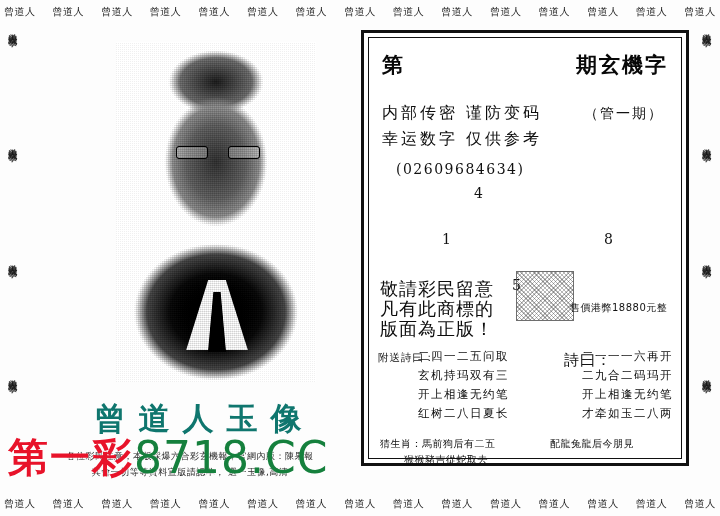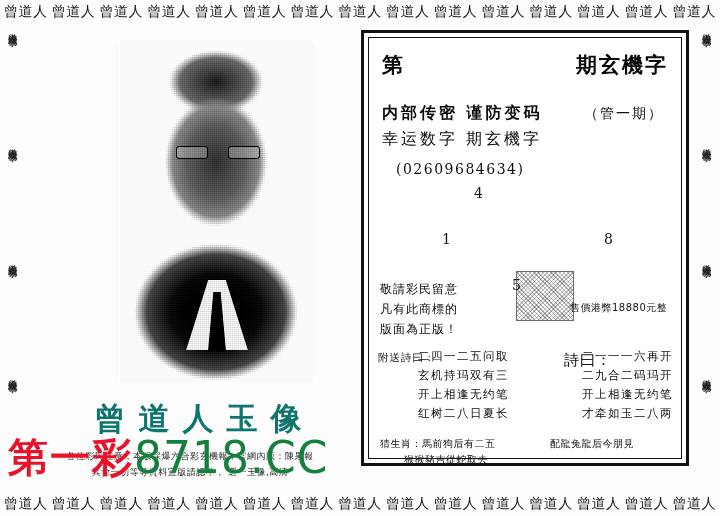--- a/index.html
+++ b/index.html
@@ -33,21 +33,21 @@
     left: 0; top: 0; width: 720px; height: 24px;
     padding: 0 4px;
     box-sizing: border-box;
   }
   .strip-bottom {
     left: 0; top: 492px; width: 720px; height: 24px;
     padding: 0 4px;
     box-sizing: border-box;
   }
   .strip-top .cell, .strip-bottom .cell {
-    font-size: 14px;
+    font-size: 10px;
     font-family: "DejaVu Sans", sans-serif;
     letter-spacing: 0.5px;
   }
   .strip-left, .strip-right {
     top: 24px; height: 468px; width: 26px;
     flex-direction: column;
     padding: 2px 0;
     box-sizing: border-box;
   }
   .strip-left { left: 0; }
@@ -167,42 +167,42 @@
   }
   .card-head .title-right { margin-left: auto; }
 
   .line-cn {
     position: absolute;
     font-family: "DejaVu Serif", serif;
     font-size: 16px;
     letter-spacing: 3px;
     color: #0c0c0c;
   }
-  .row1 { left: 18px; top: 70px; font-weight: bold; }
+  .row1 { left: 18px; top: 70px; }
   .row2 { left: 18px; top: 96px; }
   .paren-right { position: absolute; right: 22px; top: 72px; font-size: 14px; letter-spacing: 2px; text-align: center; }
 
   .code {
     position: absolute;
     left: 32px; top: 128px;
     font-family: "DejaVu Serif", serif;
     font-size: 14px;
     letter-spacing: 1.5px;
   }
   .num { position: absolute; font-family: "DejaVu Serif", serif; font-size: 14px; }
   .n4 { left: 110px; top: 152px; }
   .n1 { left: 78px; top: 198px; }
   .n8 { left: 240px; top: 198px; }
   .n5 { left: 148px; top: 244px; }
 
   .appeal {
     position: absolute;
     left: 16px; top: 246px;
     font-family: "DejaVu Serif", serif;
-    font-size: 12px;
+    font-size: 18px;
     line-height: 20px;
     letter-spacing: 1px;
     color: #0c0c0c;
   }
 
   .seal {
     position: absolute;
     left: 152px; top: 238px;
     width: 56px; height: 48px;
     border: 1px solid #555;
@@ -357,21 +357,21 @@
   <div class="card">
     <div class="card-inner"></div>
 
     <div class="card-head">
       <span>第</span>
       <span class="title-right">期玄機字</span>
     </div>
 
     <div class="line-cn row1">内部传密  谨防变码</div>
     <div class="paren-right">（管一期）</div>
-    <div class="line-cn row2">幸运数字  期玄機字</div>
+    <div class="line-cn row2">幸运数字  仅供参考</div>
 
     <div class="code">(02609684634)</div>
     <div class="num n4">4</div>
     <div class="num n1">1</div>
     <div class="num n8">8</div>
     <div class="num n5">5</div>
 
     <div class="appeal">
       <div>敬請彩民留意</div>
       <div>凡有此商標的</div>

